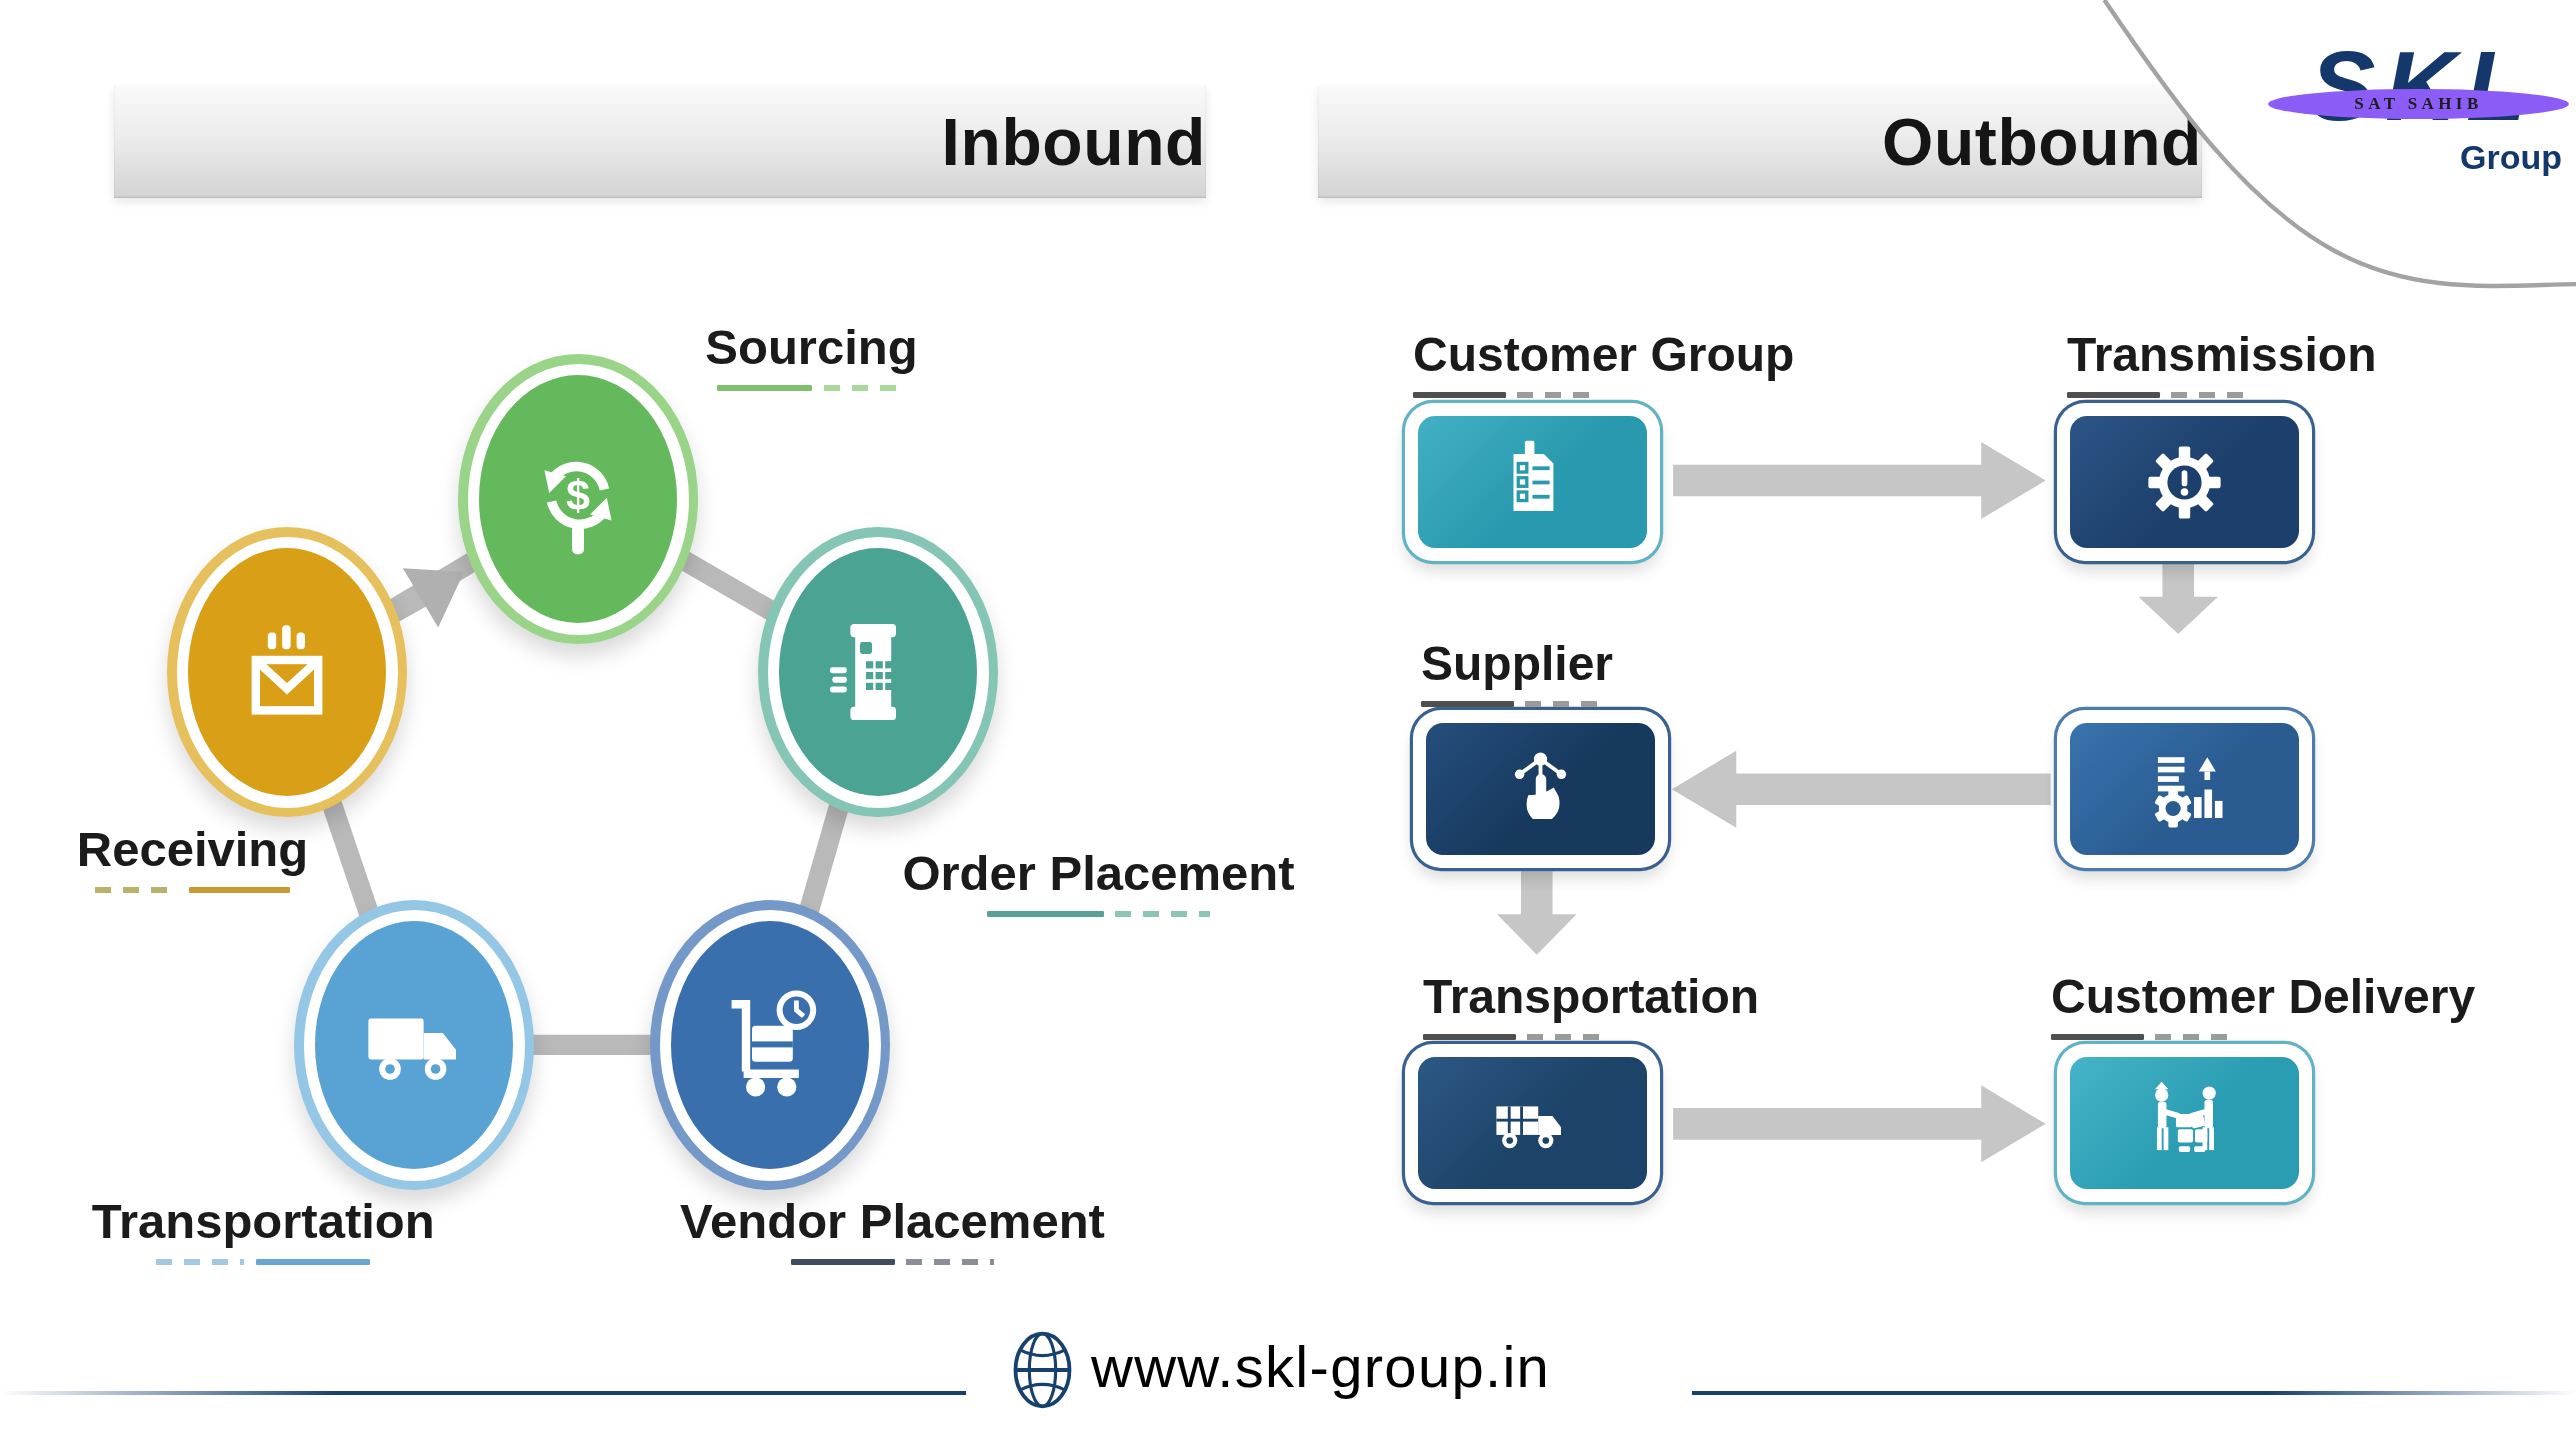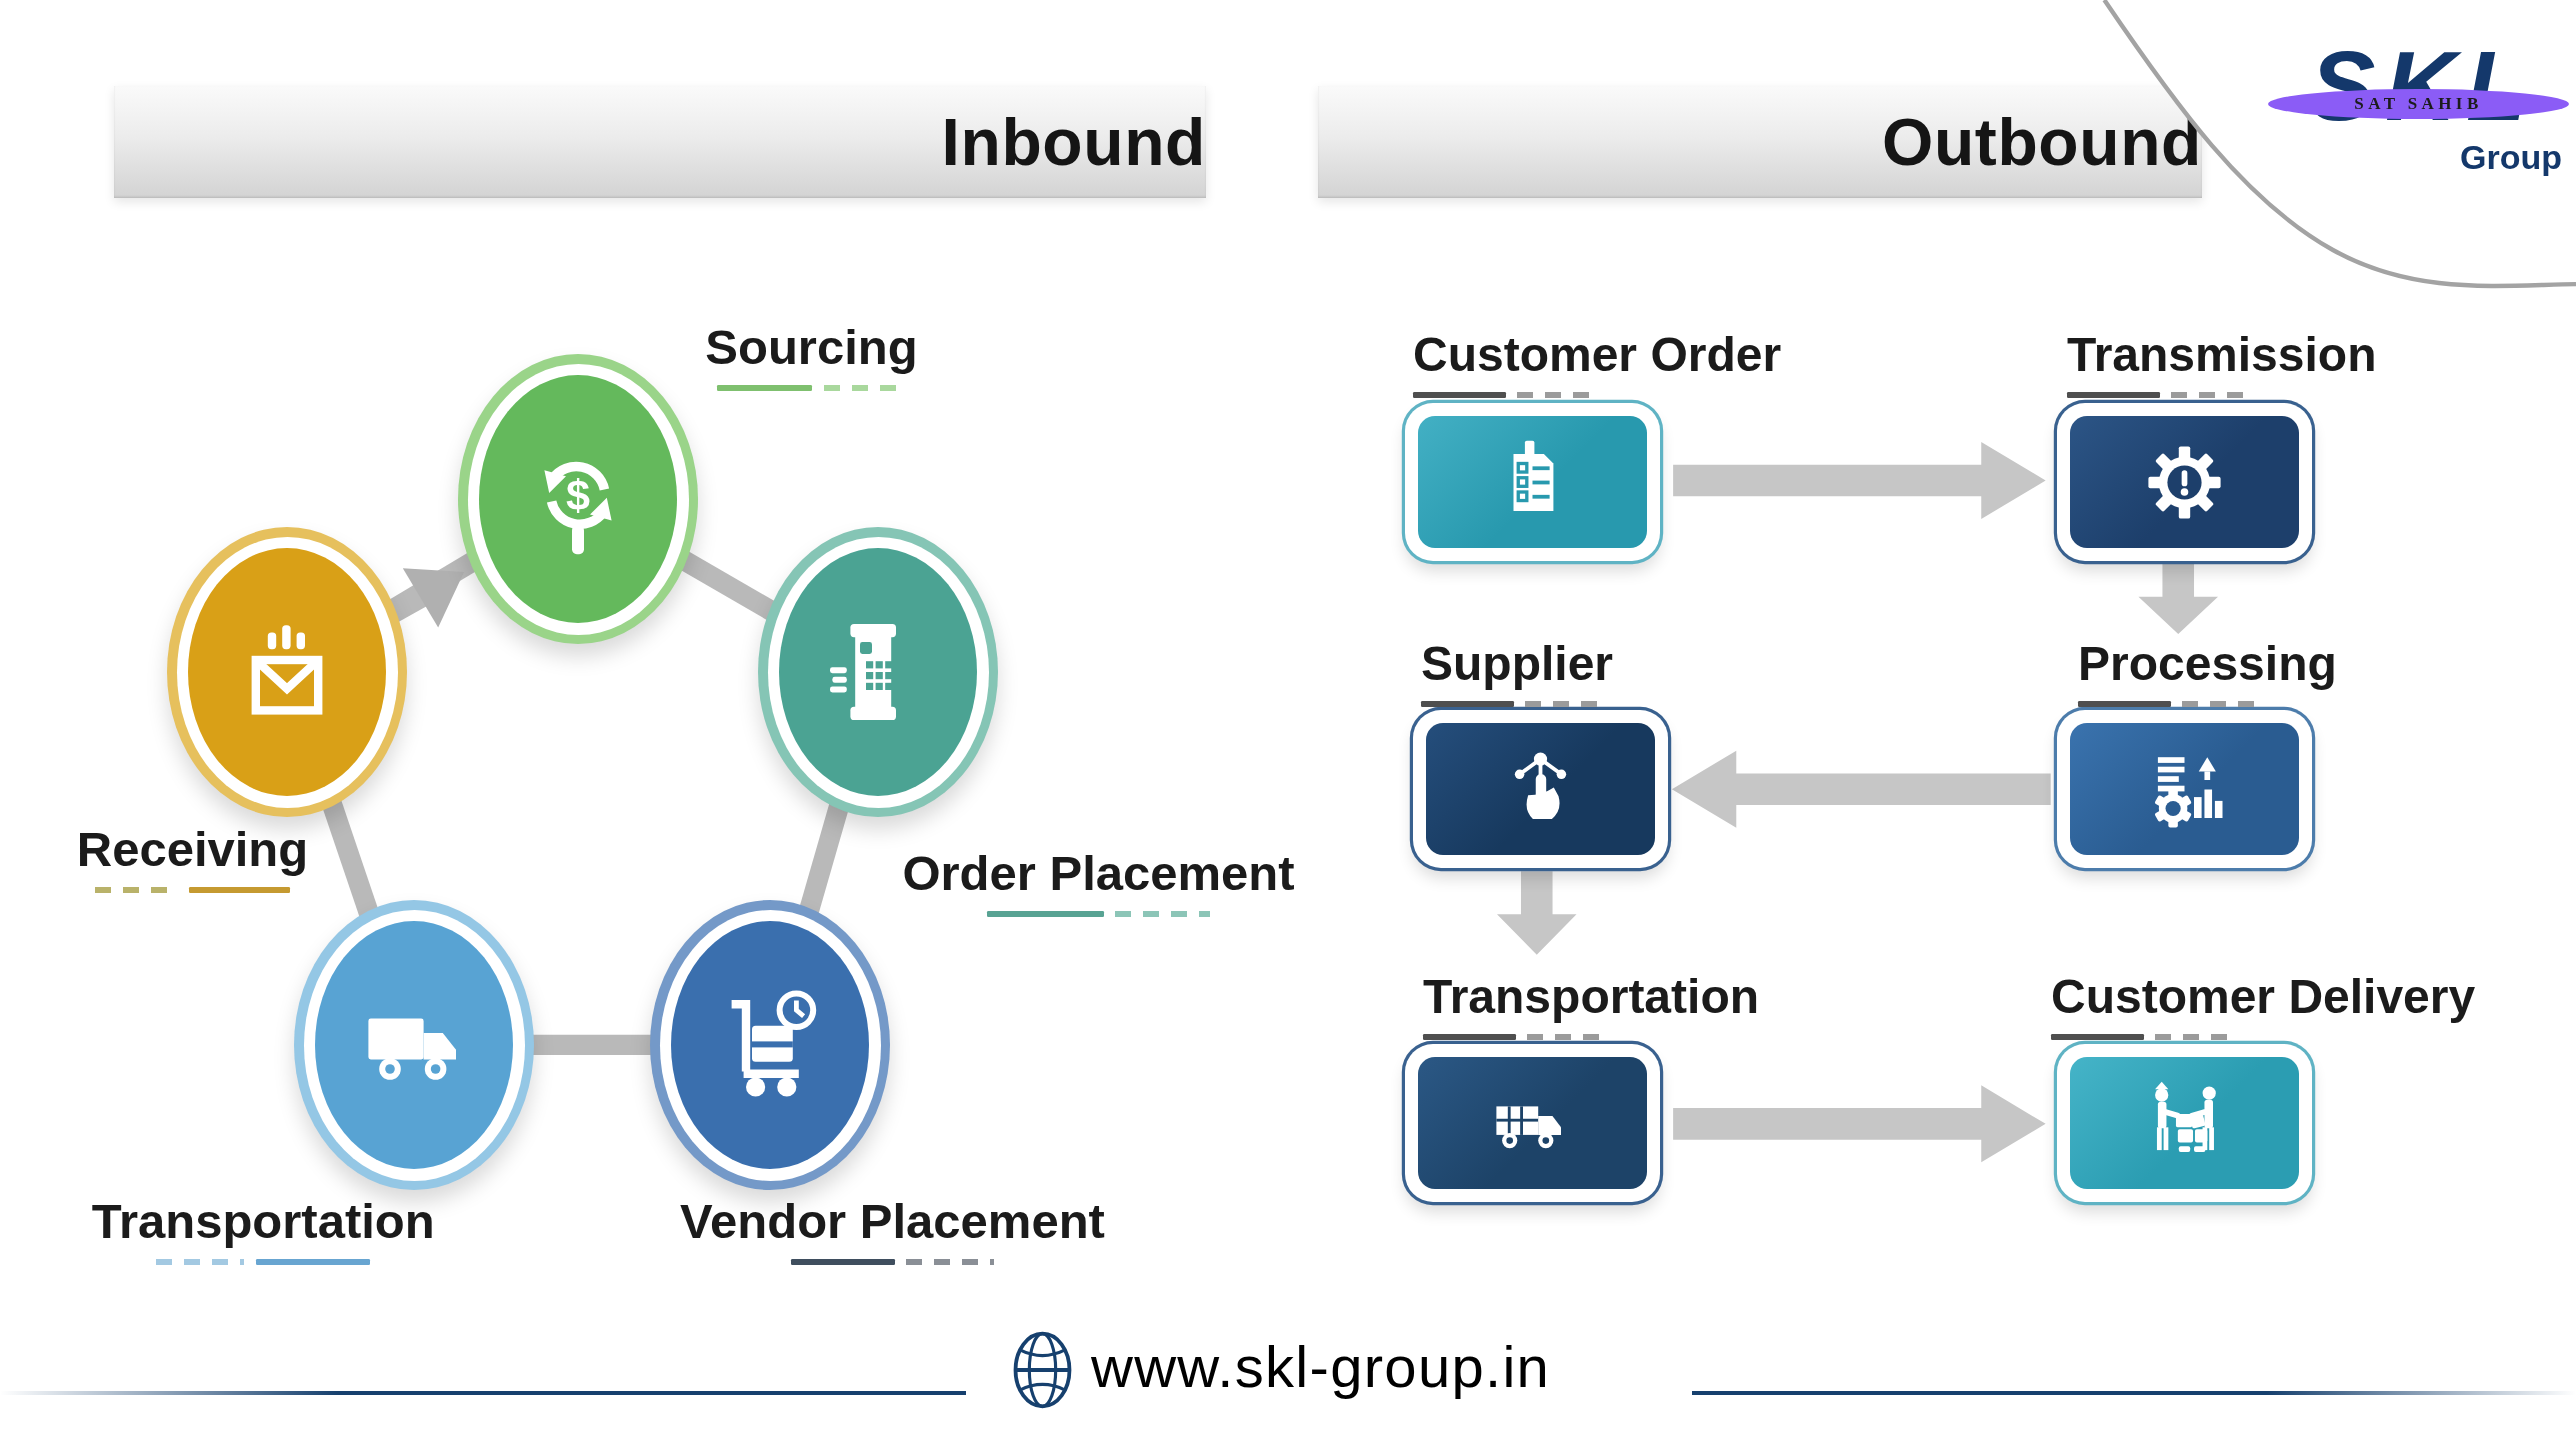--- a/index.html
+++ b/index.html
@@ -215,21 +215,21 @@
 
   <div class="diagram-label abs" style="left:-60px;top:821px;width:505px;">
     <h3>Receiving</h3>
     <div class="ul-row">
       <div class="ul-dash" style="width:82px;background:repeating-linear-gradient(90deg,#b9b26a 0 16.4px,transparent 16.4px 28px);"></div>
       <div class="ul-solid" style="width:101px;background:#c59a31;"></div>
     </div>
   </div>
 
   <div class="diagram-label label-left abs" style="left:1413px;top:327px;width:442px;">
-    <h3>Customer Order</h3>
+    <h3>Customer Group</h3>
     <div class="ul-row">
       <div class="ul-solid" style="width:93px;background:#4f4f4f;"></div>
       <div class="ul-dash" style="width:81px;background:repeating-linear-gradient(90deg,#9b9b9b 0 16.4px,transparent 16.4px 28px);"></div>
     </div>
   </div>
 
   <div class="diagram-label label-left abs" style="left:2067px;top:327px;width:442px;">
     <h3>Transmission</h3>
     <div class="ul-row">
       <div class="ul-solid" style="width:93px;background:#4f4f4f;"></div>
@@ -238,27 +238,20 @@
   </div>
 
   <div class="diagram-label label-left abs" style="left:1421px;top:636px;width:442px;">
     <h3>Supplier</h3>
     <div class="ul-row">
       <div class="ul-solid" style="width:93px;background:#4f4f4f;"></div>
       <div class="ul-dash" style="width:81px;background:repeating-linear-gradient(90deg,#9b9b9b 0 16.4px,transparent 16.4px 28px);"></div>
     </div>
   </div>
 
-  <div class="diagram-label label-left abs" style="left:2078px;top:636px;width:442px;">
-    <h3>Processing</h3>
-    <div class="ul-row">
-      <div class="ul-solid" style="width:93px;background:#4f4f4f;"></div>
-      <div class="ul-dash" style="width:81px;background:repeating-linear-gradient(90deg,#9b9b9b 0 16.4px,transparent 16.4px 28px);"></div>
-    </div>
-  </div>
 
   <div class="diagram-label label-left abs" style="left:1423px;top:969px;width:442px;">
     <h3>Transportation</h3>
     <div class="ul-row">
       <div class="ul-solid" style="width:93px;background:#4f4f4f;"></div>
       <div class="ul-dash" style="width:81px;background:repeating-linear-gradient(90deg,#9b9b9b 0 16.4px,transparent 16.4px 28px);"></div>
     </div>
   </div>
 
   <div class="diagram-label label-left abs" style="left:2051px;top:969px;width:524px;">

